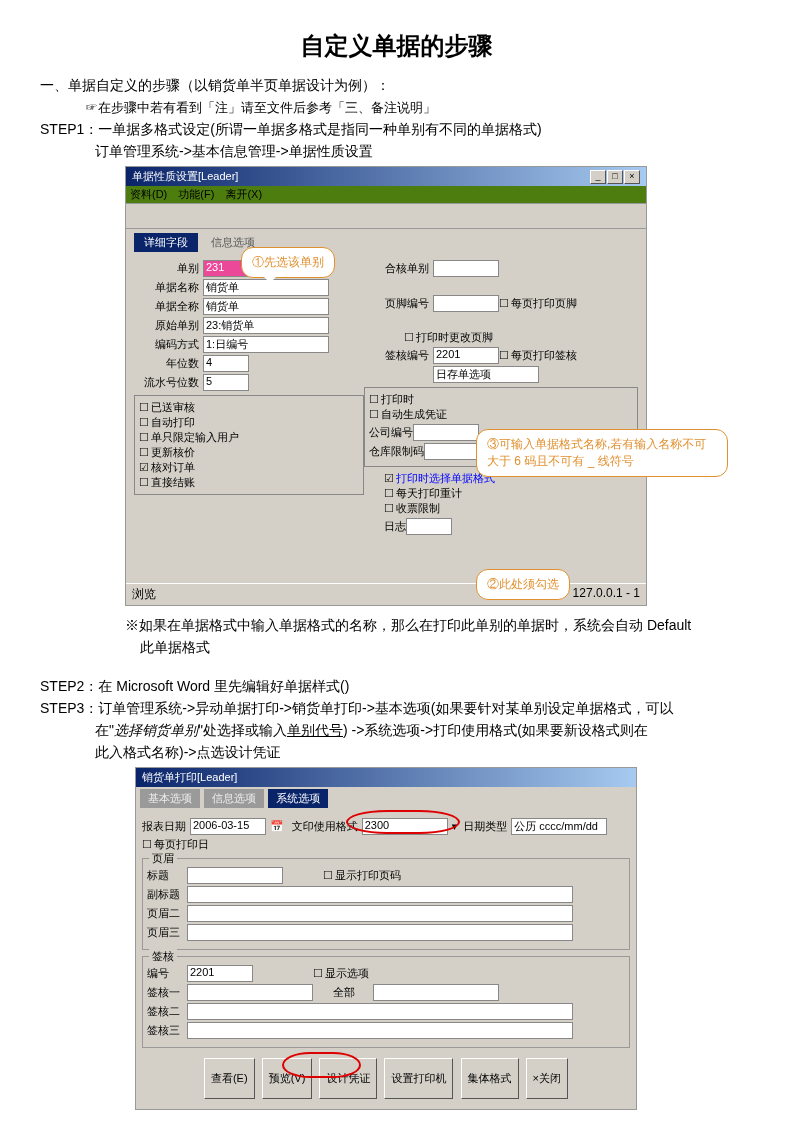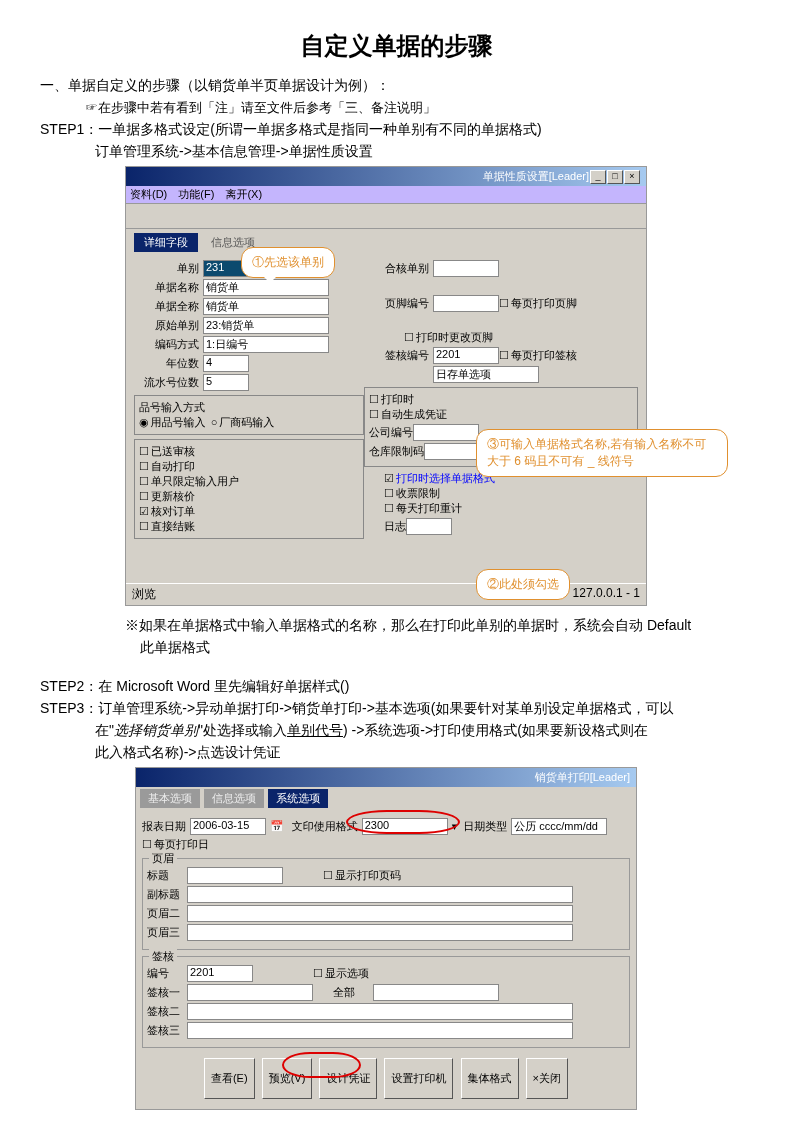--- a/index.html
+++ b/index.html
@@ -2,33 +2,33 @@
 <html><head>
 <meta charset="utf-8">
 <style>
 body{margin:0;padding:30px 40px;font-family:"Microsoft YaHei","SimSun",sans-serif;font-size:13px;color:#000;background:#fff;width:793px;box-sizing:border-box}
 h1{text-align:center;font-size:24px;font-weight:bold;margin:0 0 15px 0;font-family:"SimSun",serif}
 .section-h{font-size:14px;margin:4px 0}
 .note-line{margin-left:45px;font-size:13px}
 .step-line{font-size:14px;margin:4px 0}
 .sub-line{margin-left:55px}
 .win{background:#d4d0c8;border:1px solid #999;margin:5px 0 8px 85px;position:relative;font-size:11px;width:520px}
-.titlebar{background:linear-gradient(to right,#0a246a,#a6caf0);color:#fff;padding:2px 6px;font-size:11px;display:flex;justify-content:flex-end;align-items:center}
+.titlebar{background:linear-gradient(to right,#0a246a,#a6caf0);color:#fff;padding:2px 6px;font-size:11px;display:flex;justify-content:space-between;align-items:center}
 .winbtns span{display:inline-block;width:14px;height:12px;background:#d4d0c8;border:1px solid #fff;border-right-color:#555;border-bottom-color:#555;margin-left:1px;text-align:center;line-height:10px;font-size:9px;color:#000}
-.menubar{background:#c4b5fd;padding:1px 4px;font-size:11px;border-bottom:1px solid #999}
+.menubar{background:#4d7c0f;padding:1px 4px;font-size:11px;border-bottom:1px solid #999}
 .menubar span{margin-right:8px}
 .toolbar{background:#d4d0c8;padding:2px 4px;border-bottom:1px solid #999;height:20px}
 .body-area{padding:4px 8px 30px 8px;position:relative;min-height:320px}
 .tabs{margin-bottom:6px}
 .tab{display:inline-block;padding:2px 10px;background:#0a246a;color:#fff;font-size:11px}
 .tab.gray{background:#d4d0c8;color:#555}
 .row{display:flex;align-items:center;margin:2px 0;font-size:11px}
 .lbl{text-align:right;width:65px;margin-right:4px}
 .inp{background:#fff;border:1px solid #888;height:15px;padding:0 2px;font-size:11px;display:inline-block}
-.inp.hl{background:#0c4a6e;color:#fff}
+.inp.hl{background:#ec4899;color:#fff}
 .col2{display:flex}
 .lc{width:230px}
 .rc{flex:1}
 .grp{border:1px solid #888;padding:4px;margin:4px 0;font-size:11px}
 .cb,.rb{margin-right:2px}
 .cb::before{content:"☐";margin-right:2px}
 .cb.ck::before{content:"☑";color:#000}
 .rb::before{content:"○";margin-right:2px}
 .rb.ck::before{content:"◉"}
 .callout{position:absolute;background:#fff;border:1px solid #e0902f;border-radius:12px;padding:6px 10px;font-size:12px;color:#e0902f;z-index:10}
@@ -104,25 +104,20 @@
           </div>
     <div class="row">
             <span class="lbl">年位数</span>
             <span class="inp" style="width:40px">4</span>
           </div>
     <div class="row">
             <span class="lbl">流水号位数</span>
             <span class="inp" style="width:40px">5</span>
           </div>
     <div class="grp">
-     <div>品号输入方式</div>
-     <span class="rb ck">用品号输入</span>
-     <span class="rb">厂商码输入</span>
-    </div>
-    <div class="grp">
      <div><span class="cb">已送审核</span></div>
      <div><span class="cb">自动打印</span></div>
      <div><span class="cb">单只限定输入用户</span></div>
      <div><span class="cb">更新核价</span></div>
      <div><span class="cb ck">核对订单</span></div>
      <div><span class="cb">直接结账</span></div>
     </div>
    </div>
    <div class="rc">
     <div class="row">
@@ -152,22 +147,22 @@
      <div class="row">
               <span>公司编号</span> 
               <span class="inp" style="width:60px"></span>
             </div>
      <div class="row">
               <span>仓库限制码</span> 
               <span class="inp" style="width:60px"></span>
             </div>
     </div>
     <div><span class="cb ck" style="color:#00f;margin-left:20px">打印时选择单据格式</span></div>
+    <div><span class="cb" style="margin-left:20px">每天打印重计</span></div>
     <div><span class="cb" style="margin-left:20px">收票限制</span></div>
-    <div><span class="cb" style="margin-left:20px">每天打印重计</span></div>
     <div class="row">
             <span style="margin-left:20px">日志</span> 
             <span class="inp" style="width:40px"></span>
           </div>
    </div>
   </div>
   <div class="callout c3">③可输入单据格式名称,若有输入名称不可大于 6 码且不可有 _ 线符号</div>
   <div class="callout c2">②此处须勾选</div>
  </div>
  <div class="statusbar">

